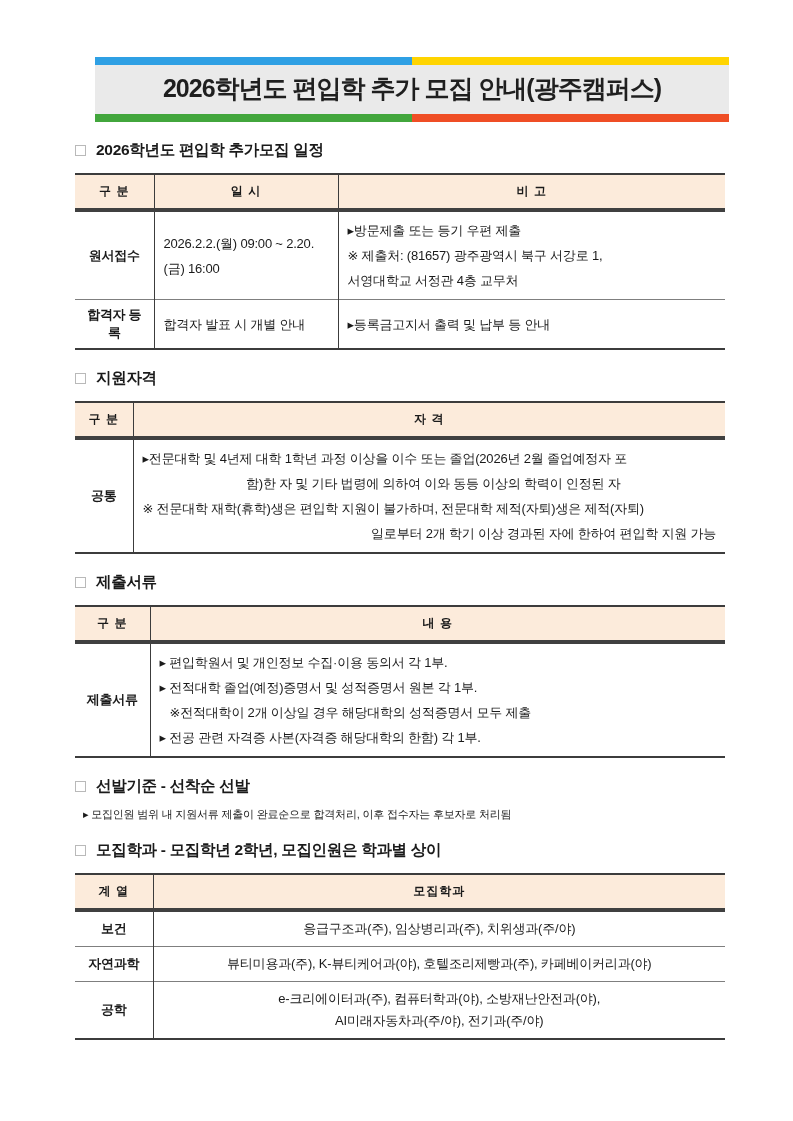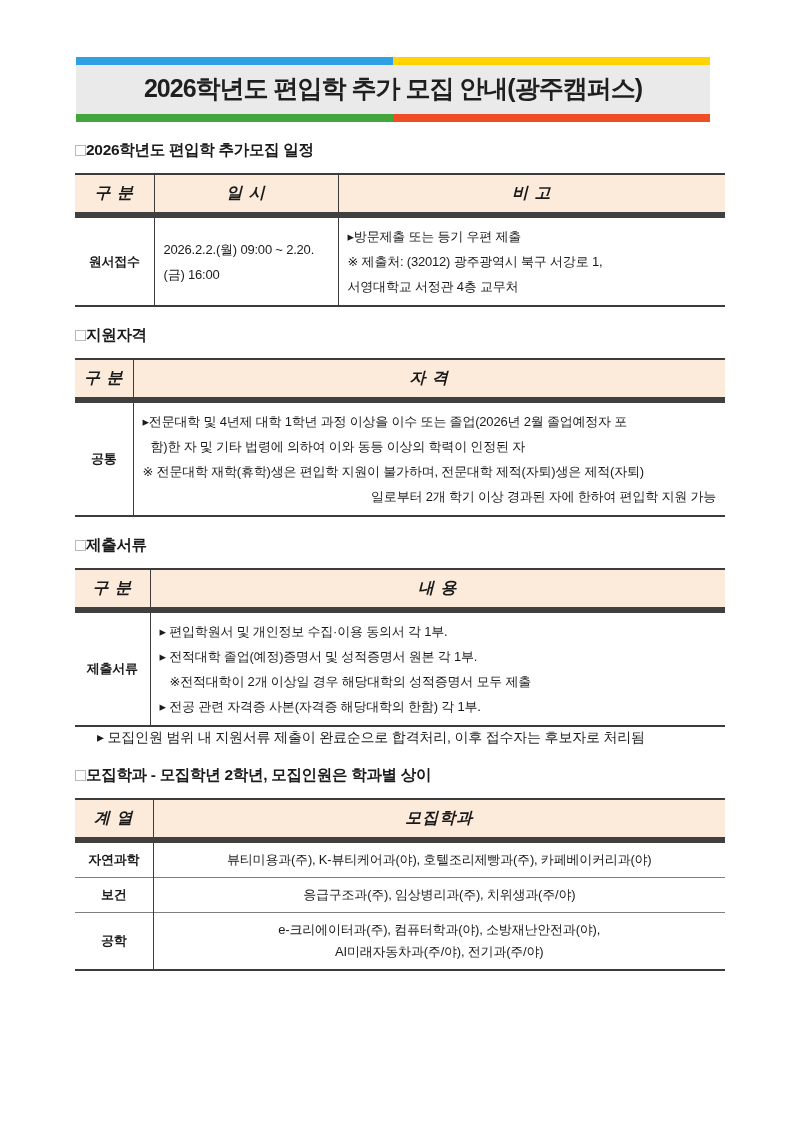--- a/index.html
+++ b/index.html
@@ -2,51 +2,51 @@
 <html style="--bar-blue: #2FA0E4; --bar-yellow: #FFD400; --bar-green: #42A63C; --bar-red: #EF4E25; --banner-bg: #EAEAEA; --table-header-bg: #FCEBDB;"><head>
 <meta charset="utf-8">
 <style>
   html,body{margin:0;padding:0;background:#ffffff;}
   .page{
     width:793px;height:1121px;position:relative;background:#ffffff;
     font-family:"Liberation Sans","DejaVu Sans",sans-serif;color:#1a1a1a;
     overflow:hidden;box-sizing:border-box;padding:57px 68px 0 75px;
   }
   
-  .banner{margin-left:1px;width:634px;}
+  .banner{margin-left:20px;width:634px;}
   .bar{display:flex;height:8px;}
   .bar span{flex:1;}
   .bar .blue{background:var(--bar-blue,#2FA0E4);}
   .bar .yellow{background:var(--bar-yellow,#FFD400);}
   .bar .green{background:var(--bar-green,#42A63C);}
   .bar .red{background:var(--bar-red,#EF4E25);}
   .banner-title{
     background:var(--banner-bg,#EAEAEA);text-align:center;
     font-size:25px;font-weight:800;letter-spacing:-1px;
     padding:7px 0 9px 0;color:#1f1f1f;
   }
   
-  .sec{display:flex;align-items:center;font-weight:bold;font-size:15.5px;
+  .sec{display:flex;align-items:center;gap:10px;font-weight:bold;font-size:15.5px;
        margin:18px 0 12px 0;letter-spacing:-0.3px;}
   .sq{width:11px;height:11px;border:1.5px solid #b9b9b9;flex:0 0 auto;box-sizing:border-box;background:#fff;}
-  .sub-bullet{font-size:14px;margin:-2px 0 14px 22px;letter-spacing:-0.2px;}
+  .sub-bullet{font-size:11px;margin:-2px 0 14px 8px;letter-spacing:-0.2px;}
   
   table.tbl{width:650px;border-collapse:collapse;table-layout:fixed;font-size:13px;
             border-top:2.5px solid #3c3c3c;border-bottom:2.5px solid #3c3c3c;margin-bottom:4px;}
   table.tbl th{
     background:var(--table-header-bg,#FCEBDB);font-weight:bold;text-align:center;
-    padding:8px 4px;border-bottom:6px solid #404040;letter-spacing:1px;font-size:16px;font-style:italic;
+    padding:8px 4px;border-bottom:4px solid #404040;letter-spacing:1px;font-size:12px;
   }
   table.tbl td{padding:6px 9px;vertical-align:middle;}
   table.tbl th+th, table.tbl td+td{border-left:1.5px solid #3c3c3c;}
   table.tbl tbody tr+tr td{border-top:1px solid #7f7f7f;}
   td.lbl{font-weight:bold;text-align:center;padding:7px 2px;letter-spacing:-0.3px;}
   .ln{line-height:25px;white-space:pre-wrap;letter-spacing:-0.2px;}
   .ln.bold{font-weight:bold;}
-  .ind-a{padding-left:8px;}
+  .ind-a{padding-left:8px;text-align:center;}
   .ind-b{padding-left:19px;text-align:right;}
   .ind-c{padding-left:10px;}
   td.center{text-align:center;}
   
   .t1 .c1{width:79px;} .t1 .c2{width:184px;} .t1 .c3{width:387px;}
   .t2 .c1{width:58px;}  .t2 .c2{width:592px;}
   .t3 .c1{width:75px;}  .t3 .c2{width:575px;}
   .t4 .c1{width:78px;}  .t4 .c2{width:572px;}
   .t4 td{padding:5px 4px;}
   .t4 .ln{line-height:22px;}
@@ -87,23 +87,32 @@
       </tr>
     </thead>
     <tbody>
       <tr>
         <td class="lbl">원서접수</td>
         <td>
             <div class="ln">2026.2.2.(월) 09:00 ~ 2.20.(금) 16:00</div>
           </td>
         <td>
           <div class="ln">▸방문제출 또는 등기 우편 제출</div>
-          <div class="ln">※ 제출처: (32012) 광주광역시 북구 서강로 1,</div>
+          <div class="ln">※ 제출처: (81657) 광주광역시 북구 서강로 1,</div>
           <div class="ln">서영대학교 서정관 4층 교무처</div>
         </td>
+      </tr>
+      <tr>
+        <td class="lbl">합격자 등록</td>
+        <td>
+            <div class="ln">합격자 발표 시 개별 안내</div>
+          </td>
+        <td>
+            <div class="ln">▸등록금고지서 출력 및 납부 등 안내</div>
+          </td>
       </tr>
     </tbody>
   </table>
 
   <div class="sec">
     <span class="sq"></span>
     <span>지원자격</span>
   </div>
 
   <table class="tbl t2">
@@ -152,49 +161,53 @@
         <td>
           <div class="ln">▸ 편입학원서 및 개인정보 수집·이용 동의서 각 1부.</div>
           <div class="ln">▸ 전적대학 졸업(예정)증명서 및 성적증명서 원본 각 1부.</div>
           <div class="ln ind-c">※전적대학이 2개 이상일 경우 해당대학의 성적증명서 모두 제출</div>
           <div class="ln">▸ 전공 관련 자격증 사본(자격증 해당대학의 한함) 각 1부.</div>
         </td>
       </tr>
     </tbody>
   </table>
 
+  <div class="sec">
+    <span class="sq"></span>
+    <span>선발기준 - 선착순 선발</span>
+  </div>
   <div class="sub-bullet">▸ 모집인원 범위 내 지원서류 제출이 완료순으로 합격처리, 이후 접수자는 후보자로 처리됨</div>
 
   <div class="sec">
     <span class="sq"></span>
     <span>모집학과 - 모집학년 2학년, 모집인원은 학과별 상이</span>
   </div>
 
   <table class="tbl t4">
     <colgroup>
         <col class="c1">
         <col class="c2">
       </colgroup>
     <thead>
       <tr>
         <th>계 열</th>
         <th>모집학과</th>
       </tr>
     </thead>
     <tbody>
+      <tr>
+        <td class="lbl">보건</td>
+        <td class="center">
+            <div class="ln">응급구조과(주), 임상병리과(주), 치위생과(주/야)</div>
+          </td>
+      </tr>
       <tr>
         <td class="lbl">자연과학</td>
         <td class="center">
             <div class="ln">뷰티미용과(주), K-뷰티케어과(야), 호텔조리제빵과(주), 카페베이커리과(야)</div>
-          </td>
-      </tr>
-      <tr>
-        <td class="lbl">보건</td>
-        <td class="center">
-            <div class="ln">응급구조과(주), 임상병리과(주), 치위생과(주/야)</div>
           </td>
       </tr>
       <tr>
         <td class="lbl">공학</td>
         <td class="center">
           <div class="ln">e-크리에이터과(주), 컴퓨터학과(야), 소방재난안전과(야),</div>
           <div class="ln">AI미래자동차과(주/야), 전기과(주/야)</div>
         </td>
       </tr>
 

